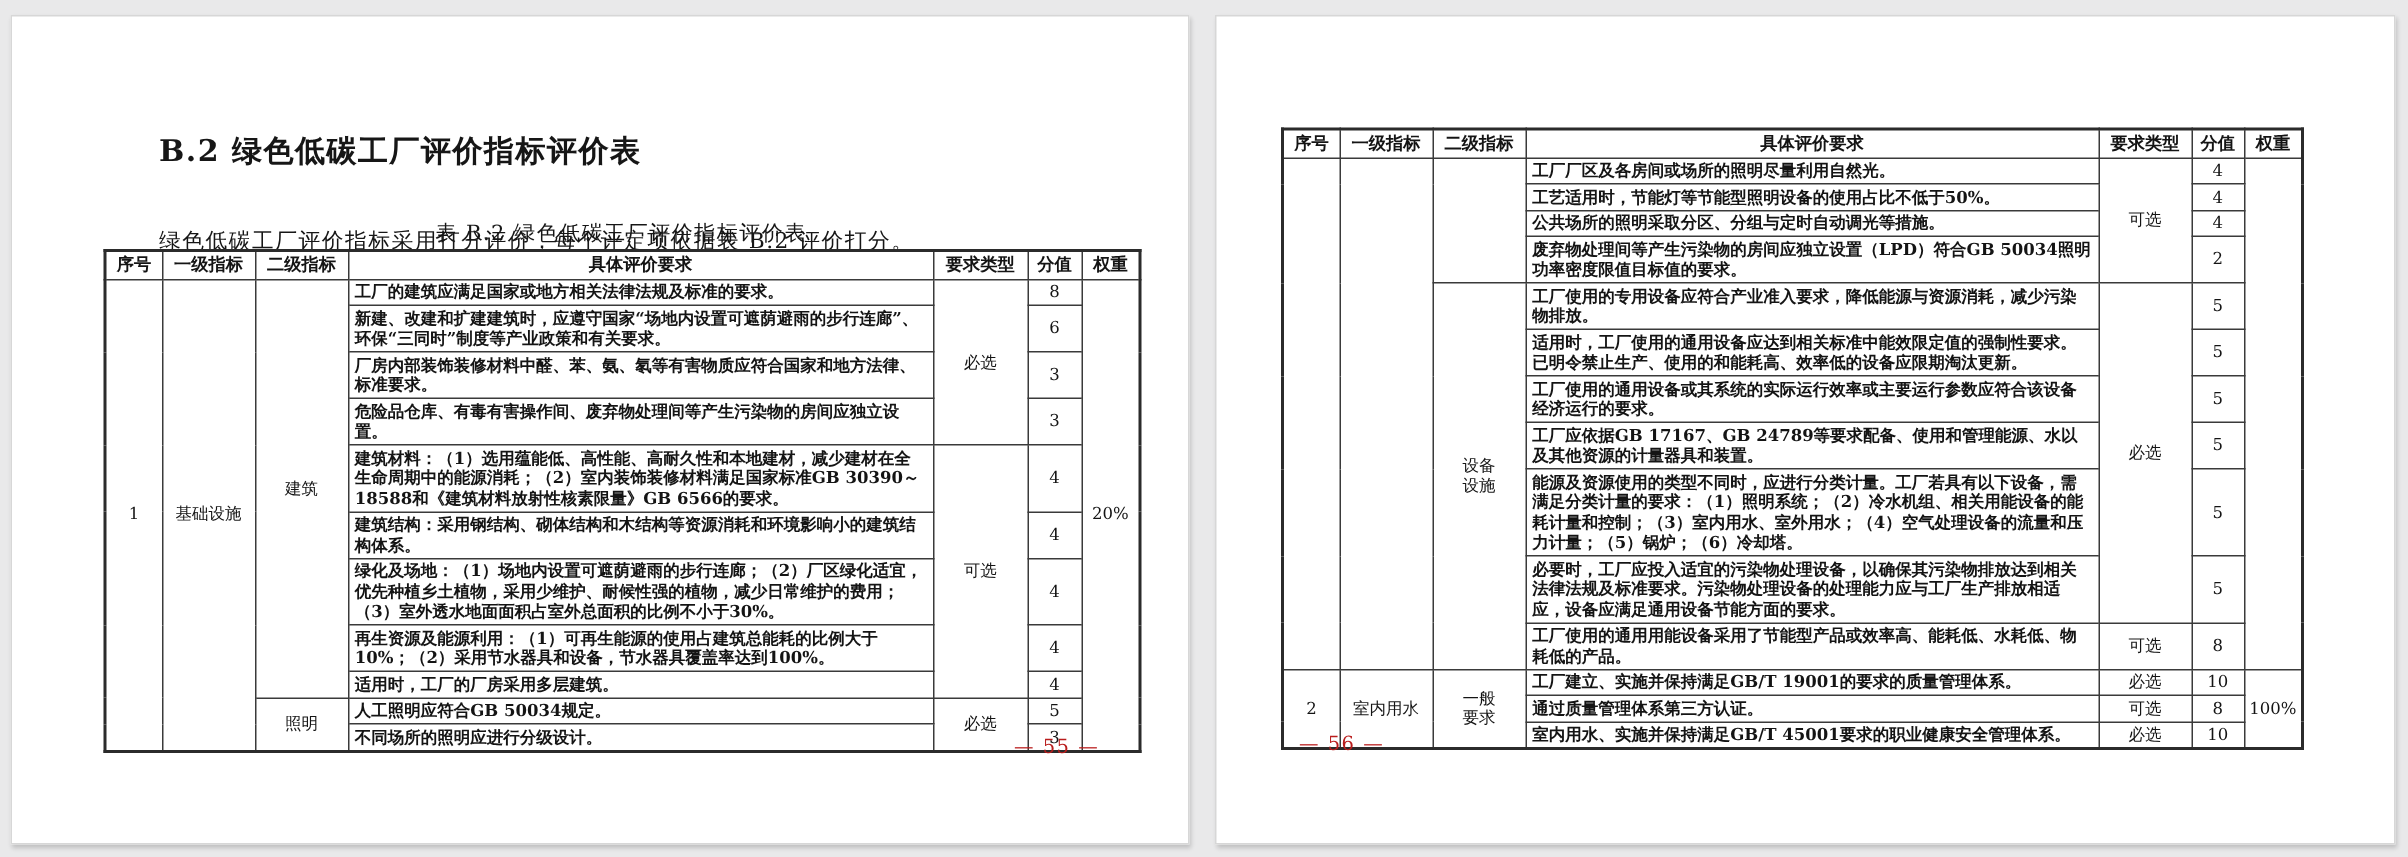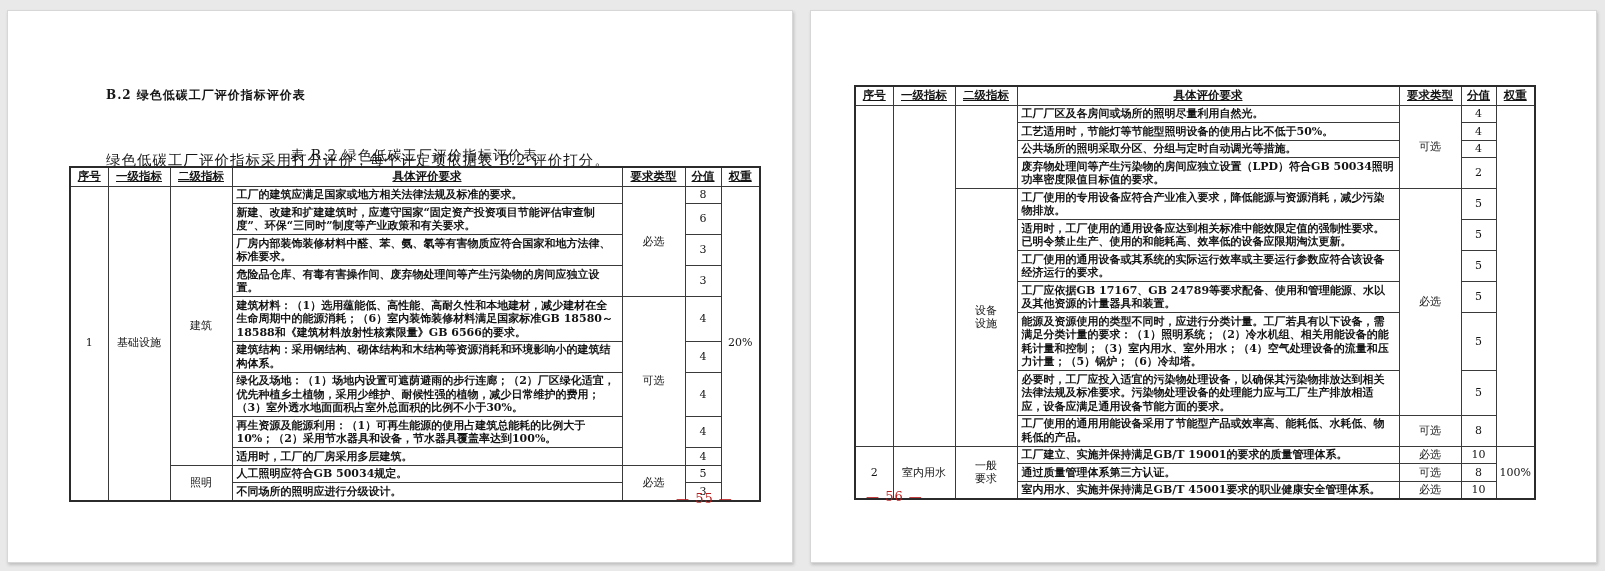--- a/index.html
+++ b/index.html
@@ -24,21 +24,21 @@
     box-sizing: border-box;
     color: #161616;
   }
   .page-left  { left: 7px;   width: 786px; }
   .page-right { left: 810px; width: 787px; }
 
   .heading {
     position: absolute;
     left: 98px;
     top: 76px;
-    font-size: 12px;
+    font-size: 20px;
     font-weight: bold;
     letter-spacing: 1px;
   }
   .intro {
     position: absolute;
     left: 98px;
     top: 108px;
     font-size: 14.5px;
     letter-spacing: 1px;
     margin-top: 32px;
@@ -70,21 +70,20 @@
     vertical-align: middle;
     box-sizing: border-box;
     white-space: pre-line;
     color: #141414;
   }
   table.doc-table th {
     font-size: 11.5px;
     font-weight: bold;
     text-align: center;
     padding: 2px 1px;
-    text-decoration: underline;
   }
   td.cell-left   { text-align: left;  padding: 1.5px 4px; font-weight: bold; }
   td.cell-center { text-align: center; padding: 1.5px 2px; }
 
   .pagenum {
     position: absolute;
     font-size: 13px;
     letter-spacing: 1px;
     color: #b91c1c;
   }
@@ -125,33 +124,33 @@
           <tr>
             <td rowspan="11" class="cell-center">1</td>
             <td rowspan="11" class="cell-center">基础设施</td>
             <td rowspan="9" class="cell-center">建筑</td>
             <td class="cell-left">工厂的建筑应满足国家或地方相关法律法规及标准的要求。</td>
             <td rowspan="4" class="cell-center">必选</td>
             <td class="cell-center">8</td>
             <td rowspan="11" class="cell-center">20%</td>
           </tr>
           <tr>
-            <td class="cell-left">新建、改建和扩建建筑时，应遵守国家“固定资产投资项目节能评估审查制度”、环保“三同时”制度等产业政策和有关要求。</td>
+            <td class="cell-left">新建、改建和扩建建筑时，应遵守国家“场地内设置可遮荫避雨的步行连廊”、环保“三同时”制度等产业政策和有关要求。</td>
             <td class="cell-center">6</td>
           </tr>
           <tr>
             <td class="cell-left">厂房内部装饰装修材料中醛、苯、氨、氡等有害物质应符合国家和地方法律、标准要求。</td>
             <td class="cell-center">3</td>
           </tr>
           <tr>
             <td class="cell-left">危险品仓库、有毒有害操作间、废弃物处理间等产生污染物的房间应独立设置。</td>
             <td class="cell-center">3</td>
           </tr>
           <tr>
-            <td class="cell-left">建筑材料：（1）选用蕴能低、高性能、高耐久性和本地建材，减少建材在全生命周期中的能源消耗；（6）室内装饰装修材料满足国家标准GB 18580～18588和《建筑材料放射性核素限量》GB 6566的要求。</td>
+            <td class="cell-left">建筑材料：（1）选用蕴能低、高性能、高耐久性和本地建材，减少建材在全生命周期中的能源消耗；（2）室内装饰装修材料满足国家标准GB 30390～18588和《建筑材料放射性核素限量》GB 6566的要求。</td>
             <td rowspan="5" class="cell-center">可选</td>
             <td class="cell-center">4</td>
           </tr>
           <tr>
             <td class="cell-left">建筑结构：采用钢结构、砌体结构和木结构等资源消耗和环境影响小的建筑结构体系。</td>
             <td class="cell-center">4</td>
           </tr>
           <tr>
             <td class="cell-left">绿化及场地：（1）场地内设置可遮荫避雨的步行连廊；（2）厂区绿化适宜，优先种植乡土植物，采用少维护、耐候性强的植物，减少日常维护的费用；（3）室外透水地面面积占室外总面积的比例不小于30%。</td>
             <td class="cell-center">4</td>

